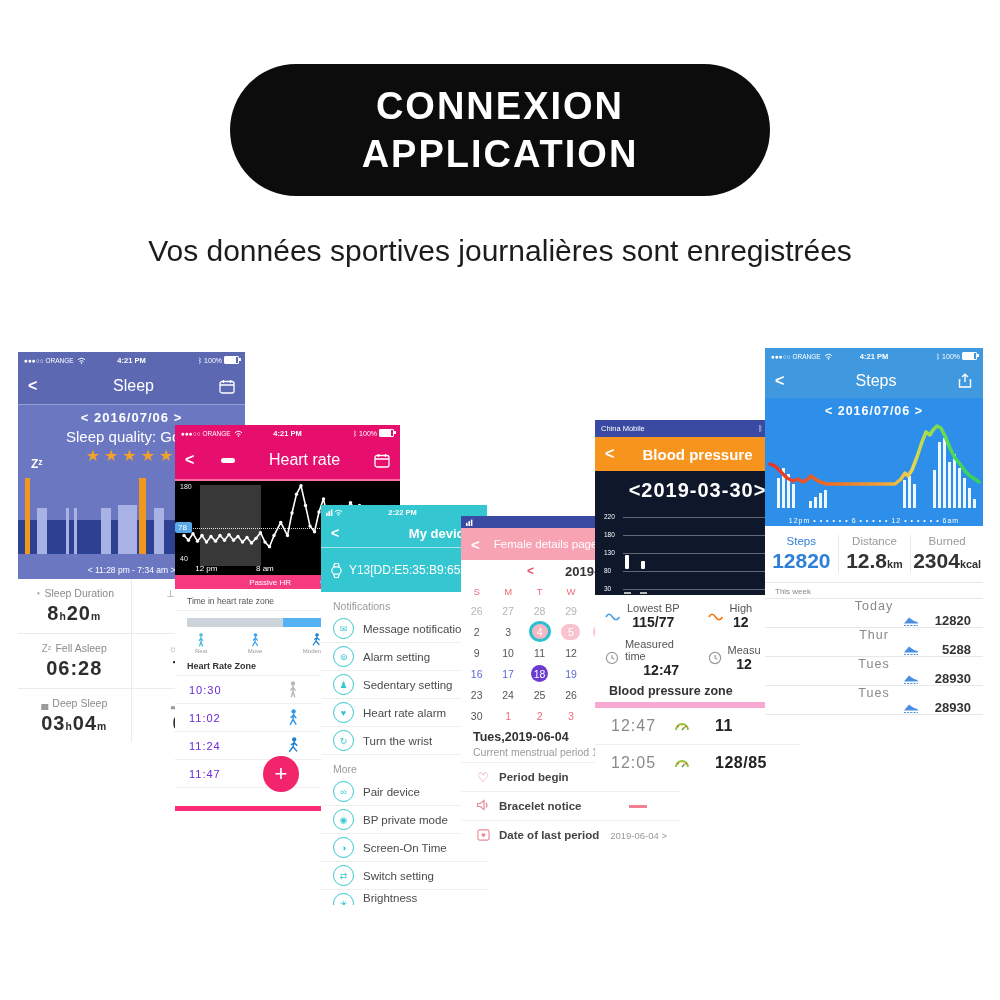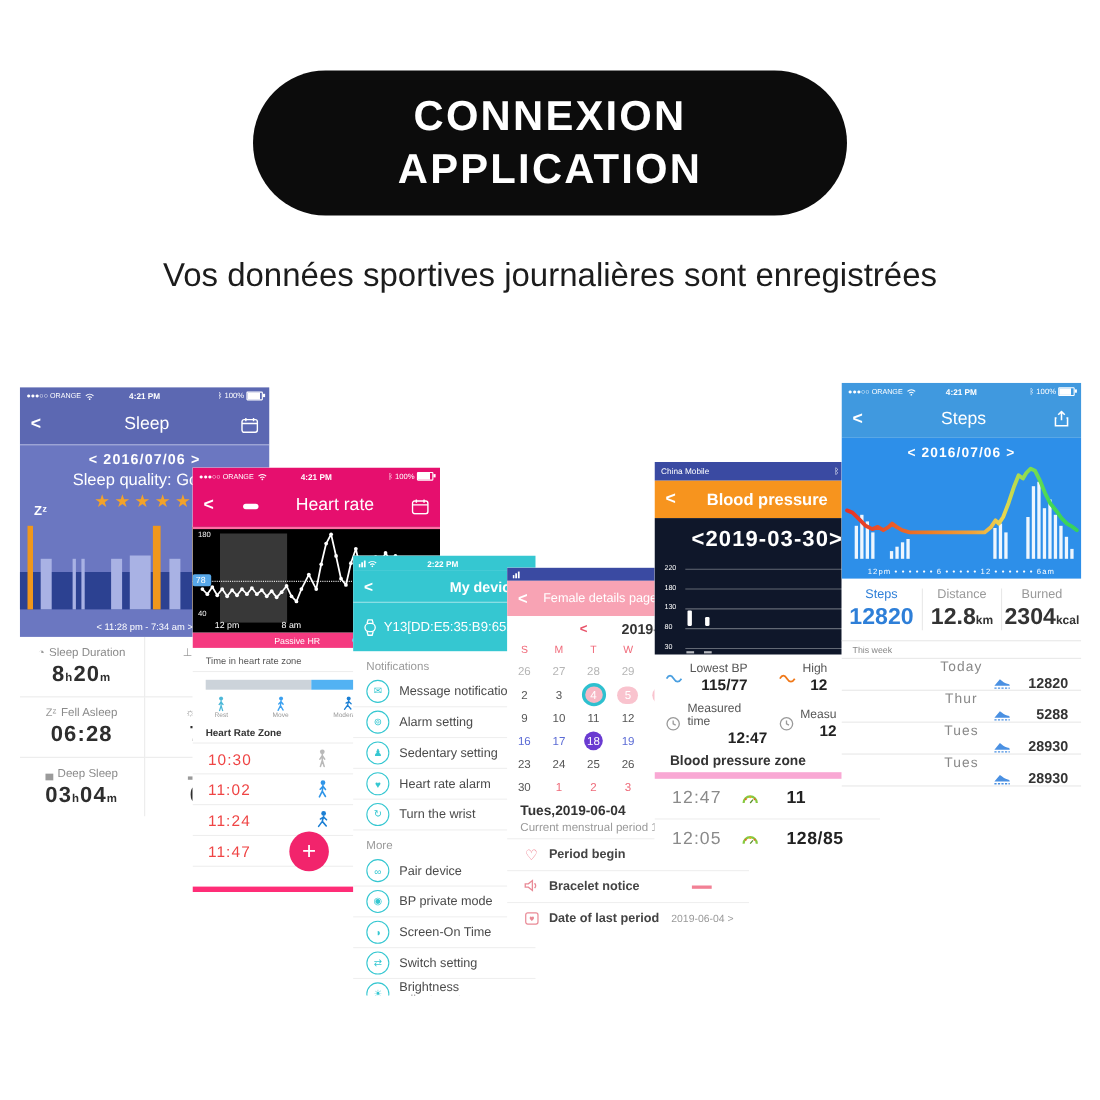--- a/index.html
+++ b/index.html
@@ -71,21 +71,21 @@
   .hr-leg1{margin-left:33%;}
   .hr-leg2{margin-left:13%;display:flex;align-items:center;gap:3px;}
   .hr-leg2 .dot{width:4px;height:4px;border-radius:50%;background:#7ec8f0;}
   .hr-body{padding-top:7px;position:relative;}
   .hr-sec{color:#555;font-size:8.5px;padding:0 12px 4px;border-bottom:1px solid #eee;margin-bottom:7px;}
   .hr-segbar{display:flex;height:9px;margin:0 12px 6px;}
   .hr-zicons{display:flex;justify-content:space-between;padding:0 20px;margin-bottom:5px;}
   .hr-zi{display:flex;flex-direction:column;align-items:center;gap:1px;font-size:6px;color:#999;}
   .hr-ztitle{font-size:9px;font-weight:bold;color:#333;padding:2px 12px 4px;border-bottom:1px solid #eee;}
   .hr-row{height:27px;display:flex;align-items:center;border-bottom:1px solid #eee;padding:0 14px;}
-  .hr-time{color:#ef4444;font-size:14px;letter-spacing:1px;width:66px;}
+  .hr-time{color:#6d28d9;font-size:11px;letter-spacing:1px;width:66px;}
   .hr-person{margin-left:32px;}
   .hr-fab{position:absolute;left:88px;top:331px;width:36px;height:36px;border-radius:50%;background:#f2246c;
     color:#fff;display:flex;align-items:center;justify-content:center;font-size:22px;z-index:3;}
   .hr-bottom{position:absolute;bottom:0;left:0;right:0;height:5px;background:#ff2d77;}
 
   
   .dv-sbar{height:14px;background:#35c7d1;display:flex;align-items:center;padding:0 5px;color:#fff;}
   .dv-time{flex:1;text-align:center;font-size:7.5px;font-weight:bold;margin-right:20px;}
   .dv-nav{height:28px;background:#35c7d1;display:flex;align-items:center;padding:0 10px;color:#fff;
     border-bottom:1px solid rgba(255,255,255,.55);}
@@ -134,21 +134,21 @@
   .bp-title{flex:1;text-align:center;font-size:15px;font-weight:bold;}
   .bp-chart{background:#0f172a;height:124px;position:relative;}
   .bp-date{text-align:center;color:#fff;font-size:20px;font-weight:bold;padding-top:8px;letter-spacing:1px;}
   .bp-plot{position:absolute;left:0;right:0;top:40px;bottom:0;}
   .bp-gl{position:absolute;left:28px;right:10px;border-top:1px solid rgba(255,255,255,.35);}
   .bp-yl{position:absolute;left:9px;font-size:6.5px;color:#fff;}
   .bp-bar{position:absolute;width:4px;background:#fff;border-radius:1px;}
   .bp-tick{position:absolute;height:2px;width:7px;background:rgba(255,255,255,.7);top:81px;}
   .bp-sum{display:grid;grid-template-columns:1fr 1fr;}
   .bp-scell{height:42px;display:flex;align-items:center;gap:6px;padding-left:10px;}
-  .bp-stxt{display:flex;flex-direction:column;align-items:flex-end;}
+  .bp-stxt{display:flex;flex-direction:column;align-items:center;}
   .bp-slab{font-size:11px;color:#555;}
   .bp-sval{font-size:14px;font-weight:bold;color:#222;}
   .bp-ztitle{font-size:12.5px;font-weight:bold;color:#333;padding:5px 14px 4px;border-bottom:6px solid #f9a8d4;}
   .bp-row{height:36px;display:flex;align-items:center;border-bottom:1px solid #eee;padding:0 16px;}
   .bp-time{color:#8a8a8a;font-size:16px;width:62px;letter-spacing:1px;}
   .bp-val{margin-left:24px;font-size:16px;font-weight:bold;color:#222;letter-spacing:.5px;}
 
   
   .st-head{height:50px;background:#4099df;}
   .st-head .nav{height:34px;}

